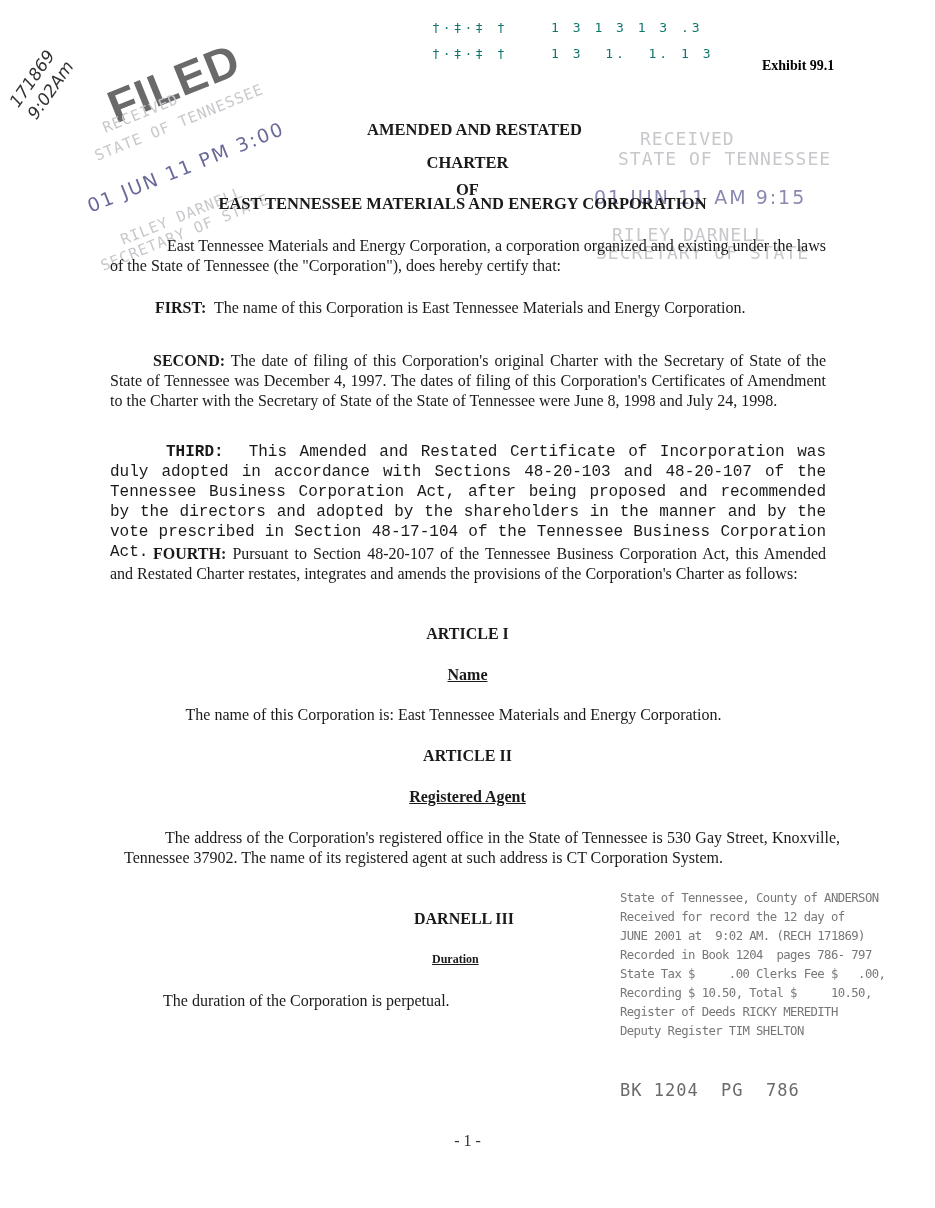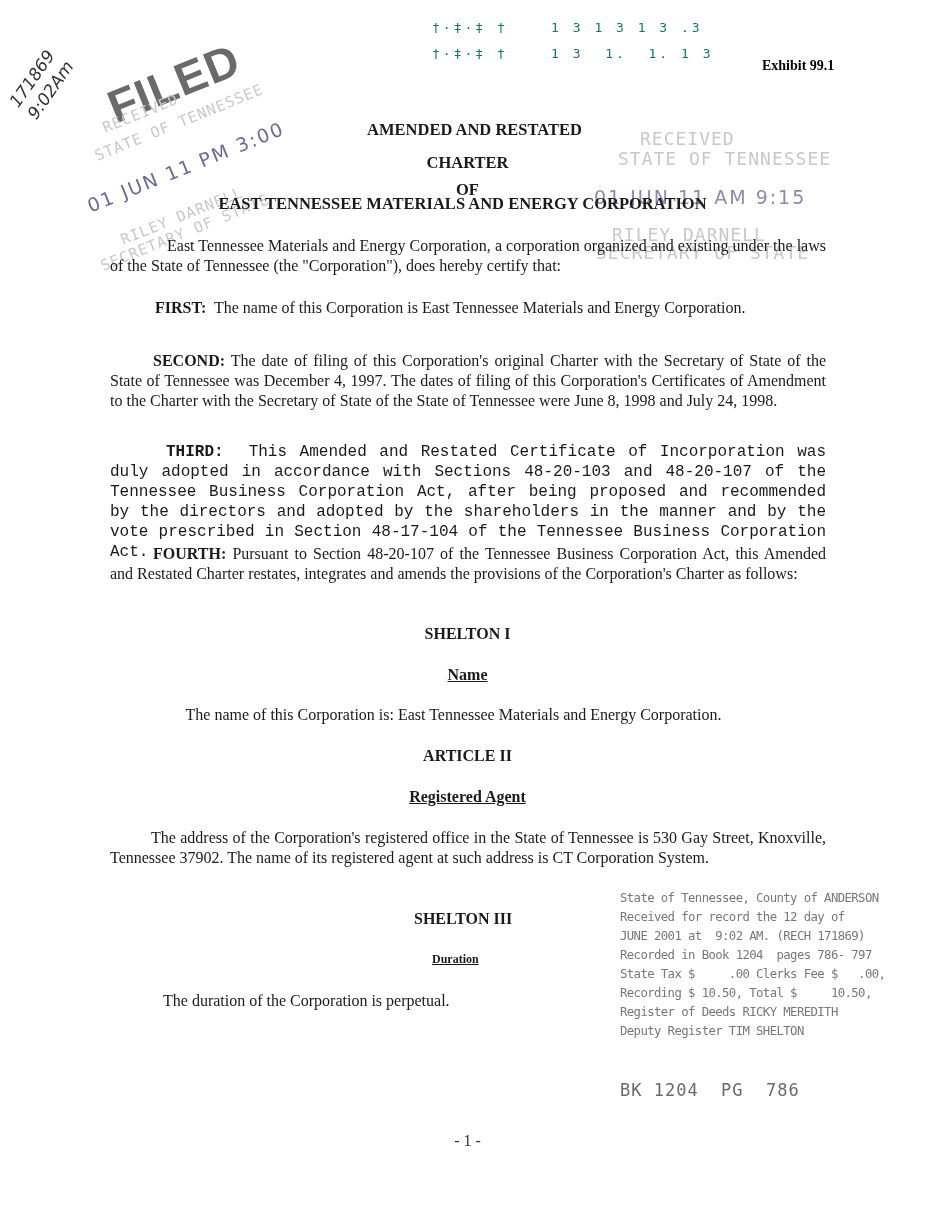--- a/index.html
+++ b/index.html
@@ -71,29 +71,29 @@
 </div>
 <div class="abs para" style="top:442px; text-indent:56px;font-family:Liberation Mono, monospace;">
   <span class="lead">THIRD:</span>&nbsp;
   <span>This Amended and Restated Certificate of Incorporation was duly adopted in accordance with Sections 48-20-103 and 48-20-107 of the Tennessee Business Corporation Act, after being proposed and recommended by the directors and adopted by the shareholders in the manner and by the vote prescribed in Section 48-17-104 of the Tennessee Business Corporation Act.</span>
 </div>
 <div class="abs para" style="top:544px; text-indent:43px;">
   <span class="lead">FOURTH:</span>
   <span>Pursuant to Section 48-20-107 of the Tennessee Business Corporation Act, this Amended and Restated Charter restates, integrates and amends the provisions of the Corporation's Charter as follows:</span>
 </div>
 
-<div class="abs center heading" style="top:625px;">SHELTON I</div>
+<div class="abs center heading" style="top:625px;">ARTICLE I</div>
 <div class="abs center uheading" style="top:666px;">Name</div>
 <div class="abs center" style="top:706px; left:-14px;">The name of this Corporation is: East Tennessee Materials and Energy Corporation.</div>
 
 <div class="abs center heading" style="top:747px;">ARTICLE II</div>
 <div class="abs center uheading" style="top:788px;">Registered Agent</div>
-<div class="abs para" style="top:828px; text-indent:41px;">The address of the Corporation's registered office in the State of Tennessee is 530 Gay Street, Knoxville, Tennessee 37902. The name of its registered agent at such address is CT Corporation System.</div>
+<div class="abs para" style="top:828px; text-indent:41px;margin-left:14px;">The address of the Corporation's registered office in the State of Tennessee is 530 Gay Street, Knoxville, Tennessee 37902. The name of its registered agent at such address is CT Corporation System.</div>
 
-<div class="abs heading" style="top:910px; left:414px; font-size:16px;">SHELTON III</div>
+<div class="abs heading" style="top:910px; left:414px; font-size:16px;">DARNELL III</div>
 <div class="abs uheading" style="top:952px; left:432px; font-size:12px;">Duration</div>
 <div class="abs" style="top:992px; left:163px; font-size:16px;">The duration of the Corporation is perpetual.</div>
 
 <div class="abs receipt"><div>State of Tennessee, County of ANDERSON</div><div>Received for record the 12 day of</div><div>JUNE 2001 at  9:02 AM. (RECH 171869)</div><div>Recorded in Book 1204  pages 786- 797</div><div>State Tax $     .00 Clerks Fee $   .00,</div><div>Recording $ 10.50, Total $     10.50,</div><div>Register of Deeds RICKY MEREDITH</div><div>Deputy Register TIM SHELTON</div></div>
 
 <div class="abs bookpage">BK 1204  PG  786</div>
 
 <div class="abs pagenum">- 1 -</div>
 
 </body></html>

